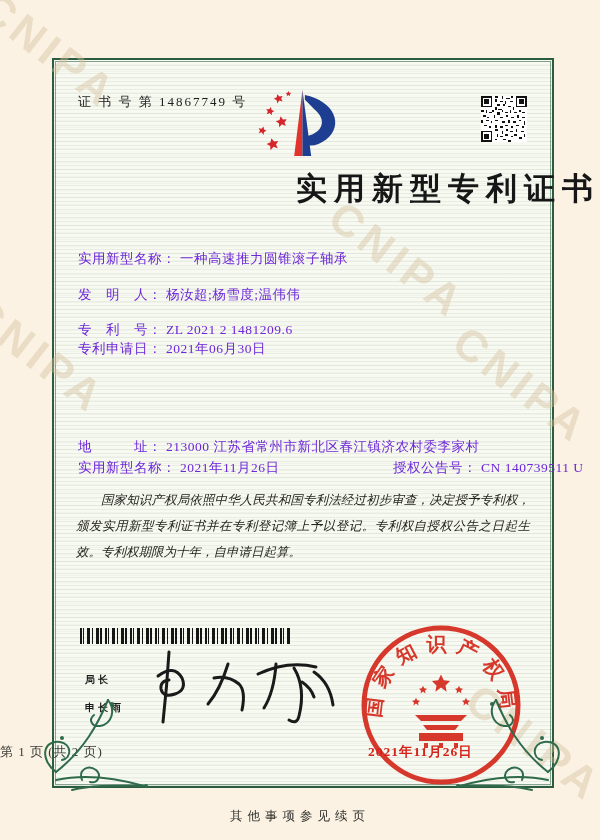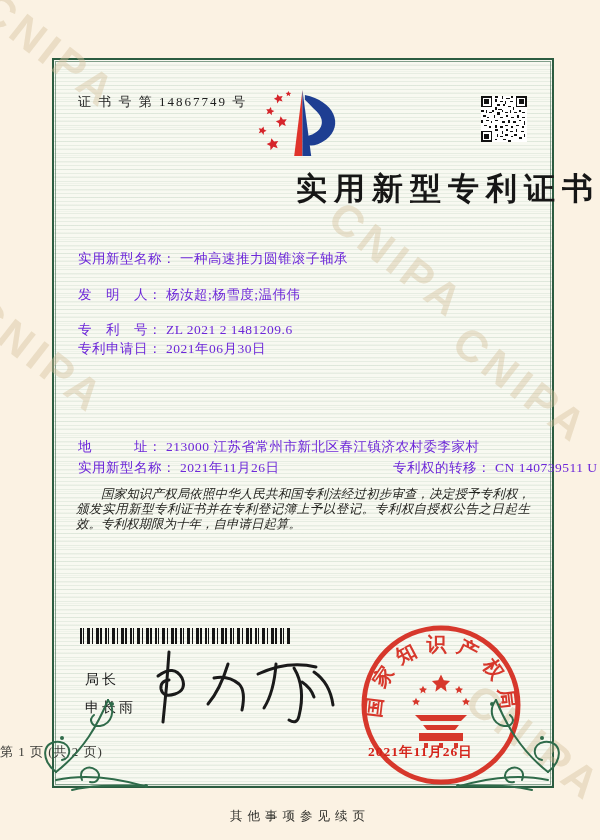--- a/index.html
+++ b/index.html
@@ -48,39 +48,39 @@
   }
 
   
   .row{ position:absolute; left:78px; font-size:13.5px; color:#6d28d9; letter-spacing:0.5px; white-space:nowrap;}
   .row .lab{ margin-right:4px; }
   .g-no{ position:absolute; left:315px; top:0; }
 
   
   .paras{
     position:absolute; left:76px; top:487px; width:454px;
-    font-size:12.5px; line-height:15px; color:#23231f;
+    font-size:12.5px; line-height:26px; color:#23231f;
     font-style:italic; text-align:justify;
   }
   .paras p{ text-indent:2em; margin-bottom:1px; }
 
   
   .barcode{
     position:absolute; left:80px; top:628px; width:212px; height:16px;
     background:repeating-linear-gradient(90deg,
       #151515 0 2px, transparent 2px 3px,
       #151515 3px 4px, transparent 4px 7px,
       #151515 7px 10px, transparent 10px 12px,
       #151515 12px 13px, transparent 13px 16px,
       #151515 16px 19px, transparent 19px 20px,
       #151515 20px 22px, transparent 22px 25px);
   }
   .director{
     position:absolute; left:85px; top:666px;
-    font-size:14px; letter-spacing:3px; line-height:28px; color:#1a1a1a;
+    font-size:10px; letter-spacing:3px; line-height:28px; color:#1a1a1a;font-weight:bold;
   }
   .sig{ position:absolute; left:142px; top:644px; }
   .seal{ position:absolute; left:358px; top:622px; opacity:0.92; }
   .seal-date{
     position:absolute; left:368px; top:743px;
     color:#d4231a; font-size:13.5px; letter-spacing:1px; font-weight:bold;
   }
   .page-no{
     position:absolute; left:0; right:45px; top:743px; text-align:left;
     font-size:13px; color:#3c3c38; letter-spacing:1px;
@@ -188,21 +188,21 @@
       <span class="lab">专　利　号：</span><span>ZL 2021 2 1481209.6</span>
     </div>
     <div class="row" style="top:340px;">
       <span class="lab">专利申请日：</span><span>2021年06月30日</span>
     </div>
     <div class="row" style="top:426px;margin-top:12px;">
       <span class="lab">地　　　址：</span><span>213000 江苏省常州市新北区春江镇济农村委李家村</span>
     </div>
     <div class="row" style="top:459px;">
       <span class="lab">实用新型名称：</span><span>2021年11月26日</span>
-      <span class="g-no"><span class="lab">专利权的转移：</span><span>CN 140739511 U</span></span>
+      <span class="g-no"><span class="lab">授权公告号：</span><span>CN 140739511 U</span></span>
     </div>
 
     <div class="paras">
       <p>国家知识产权局依照中华人民共和国专利法经过初步审查，决定授予专利权，颁发实用新型专利证书并在专利登记簿上予以登记。专利权自授权公告之日起生效。专利权期限为十年，自申请日起算。</p>
     </div>
 
     <div class="barcode"></div>
 
     <div class="director">
       <div>局长</div>

